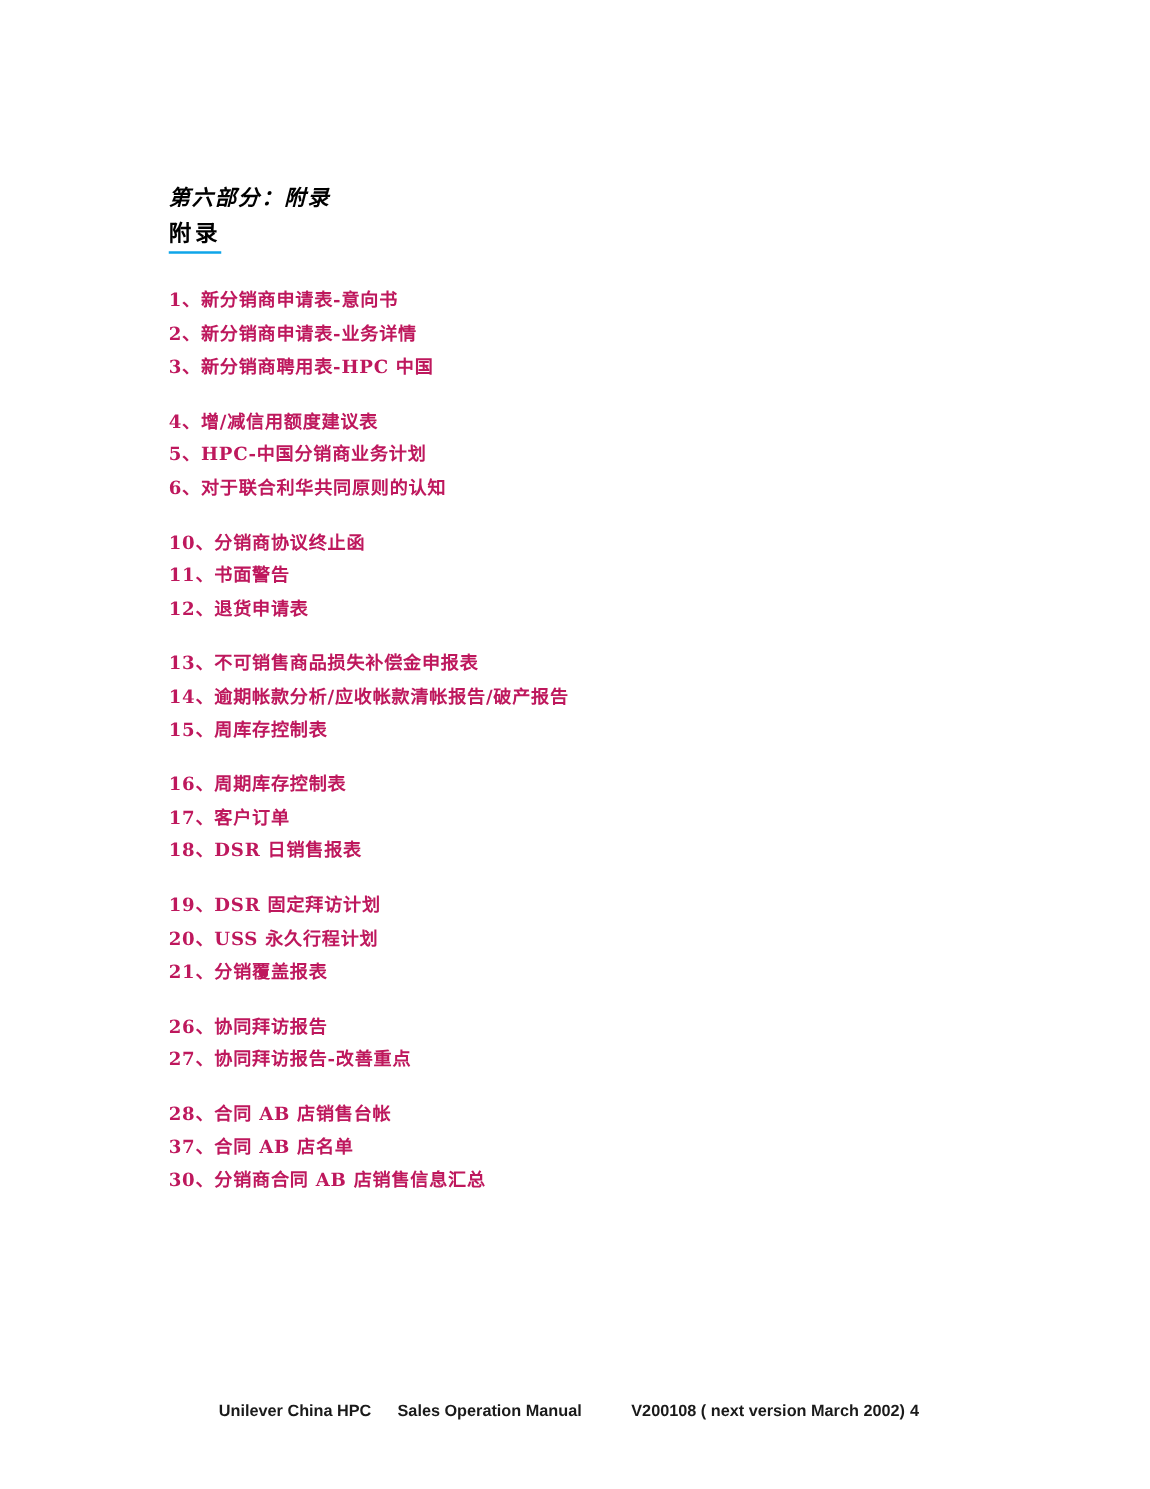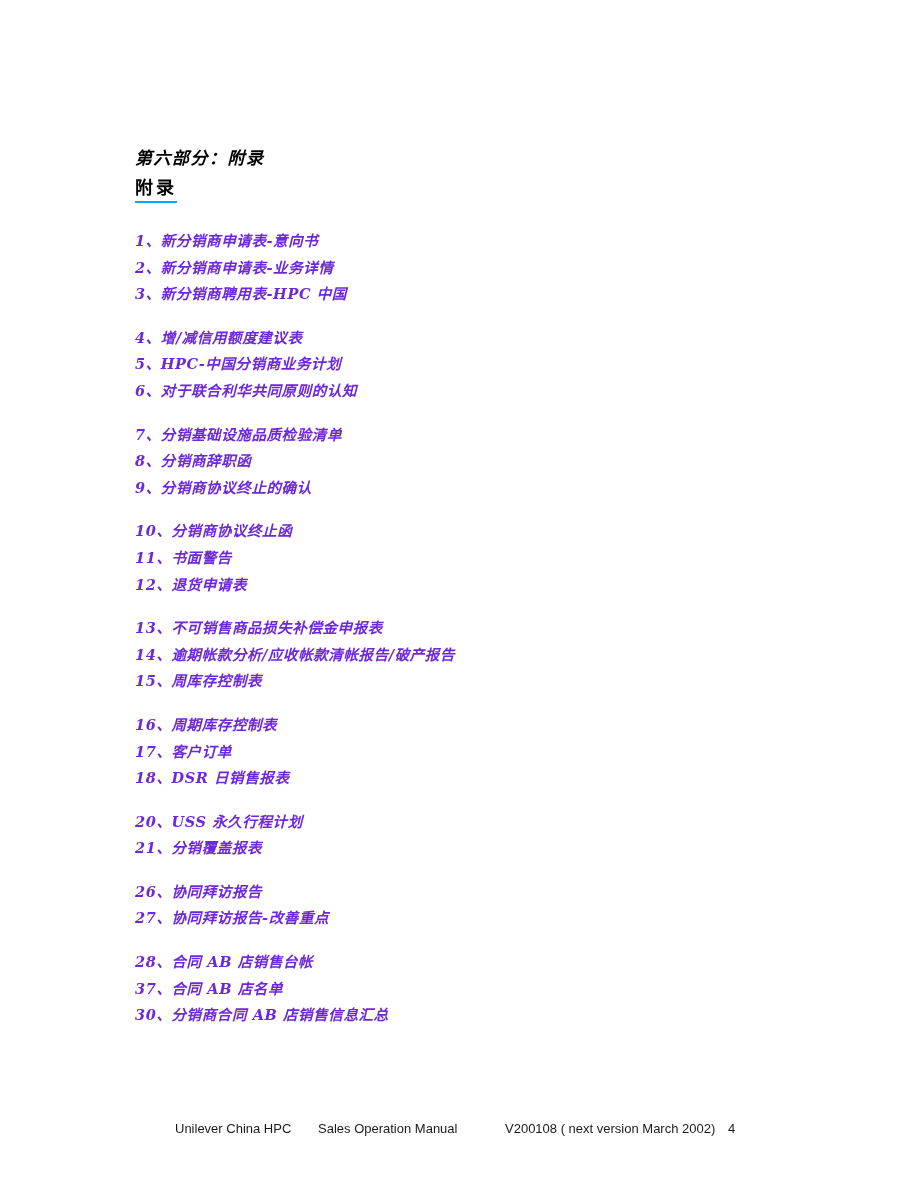--- a/index.html
+++ b/index.html
@@ -73,31 +73,31 @@
     margin-bottom: 11px;
   }
 
   .list-item {
     font-family: "DejaVu Serif", "Liberation Serif", serif;
     font-weight: bold;
     font-size: 14.5px;
     line-height: 26.6px;
     letter-spacing: 0.6px;
     white-space: nowrap;
-    color: #6d28d9;
-    font-style: italic;
+    color: #be185d;
   }
 
   
   .footer {
     position: absolute;
     left: 0;
     top: 1118px;
     width: 920px;
     height: 24px;
+    font-weight: bold;
   }
 
   .footer-inner {
     position: relative;
     margin: 0 auto;
     width: 620px;
     height: 24px;
     font-family: "Liberation Sans", "DejaVu Sans", sans-serif;
     font-size: 13px;
     line-height: 18px;
@@ -127,40 +127,36 @@
         <div class="list-item">1、新分销商申请表-意向书</div>
         <div class="list-item">2、新分销商申请表-业务详情</div>
         <div class="list-item">3、新分销商聘用表-HPC 中国</div>
       </div>
       <div class="list-group">
         <div class="list-item">4、增/减信用额度建议表</div>
         <div class="list-item">5、HPC-中国分销商业务计划</div>
         <div class="list-item">6、对于联合利华共同原则的认知</div>
       </div>
       <div class="list-group">
-        <div class="list-item">7、分销基础设施品质检验清单</div>
-        <div class="list-item">8、分销商辞职函</div>
-        <div class="list-item">9、分销商协议终止的确认</div>
-      </div>
-      <div class="list-group">
         <div class="list-item">10、分销商协议终止函</div>
         <div class="list-item">11、书面警告</div>
         <div class="list-item">12、退货申请表</div>
       </div>
       <div class="list-group">
         <div class="list-item">13、不可销售商品损失补偿金申报表</div>
         <div class="list-item">14、逾期帐款分析/应收帐款清帐报告/破产报告</div>
         <div class="list-item">15、周库存控制表</div>
       </div>
       <div class="list-group">
         <div class="list-item">16、周期库存控制表</div>
         <div class="list-item">17、客户订单</div>
         <div class="list-item">18、DSR 日销售报表</div>
       </div>
       <div class="list-group">
+        <div class="list-item">19、DSR 固定拜访计划</div>
         <div class="list-item">20、USS 永久行程计划</div>
         <div class="list-item">21、分销覆盖报表</div>
       </div>
       <div class="list-group">
         <div class="list-item">26、协同拜访报告</div>
         <div class="list-item">27、协同拜访报告-改善重点</div>
       </div>
       <div class="list-group">
         <div class="list-item">28、合同 AB 店销售台帐</div>
         <div class="list-item">37、合同 AB 店名单</div>

